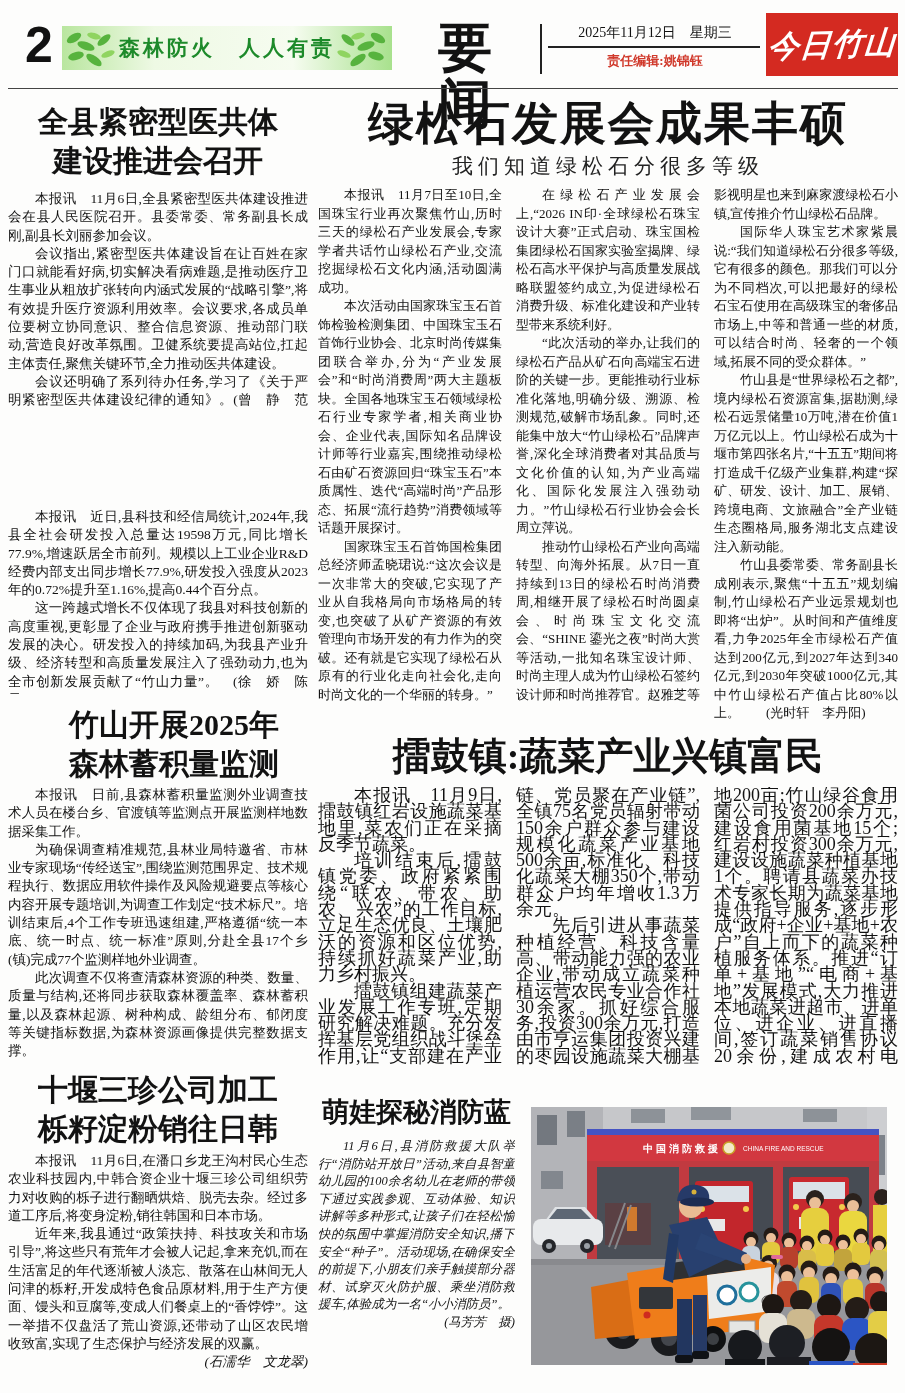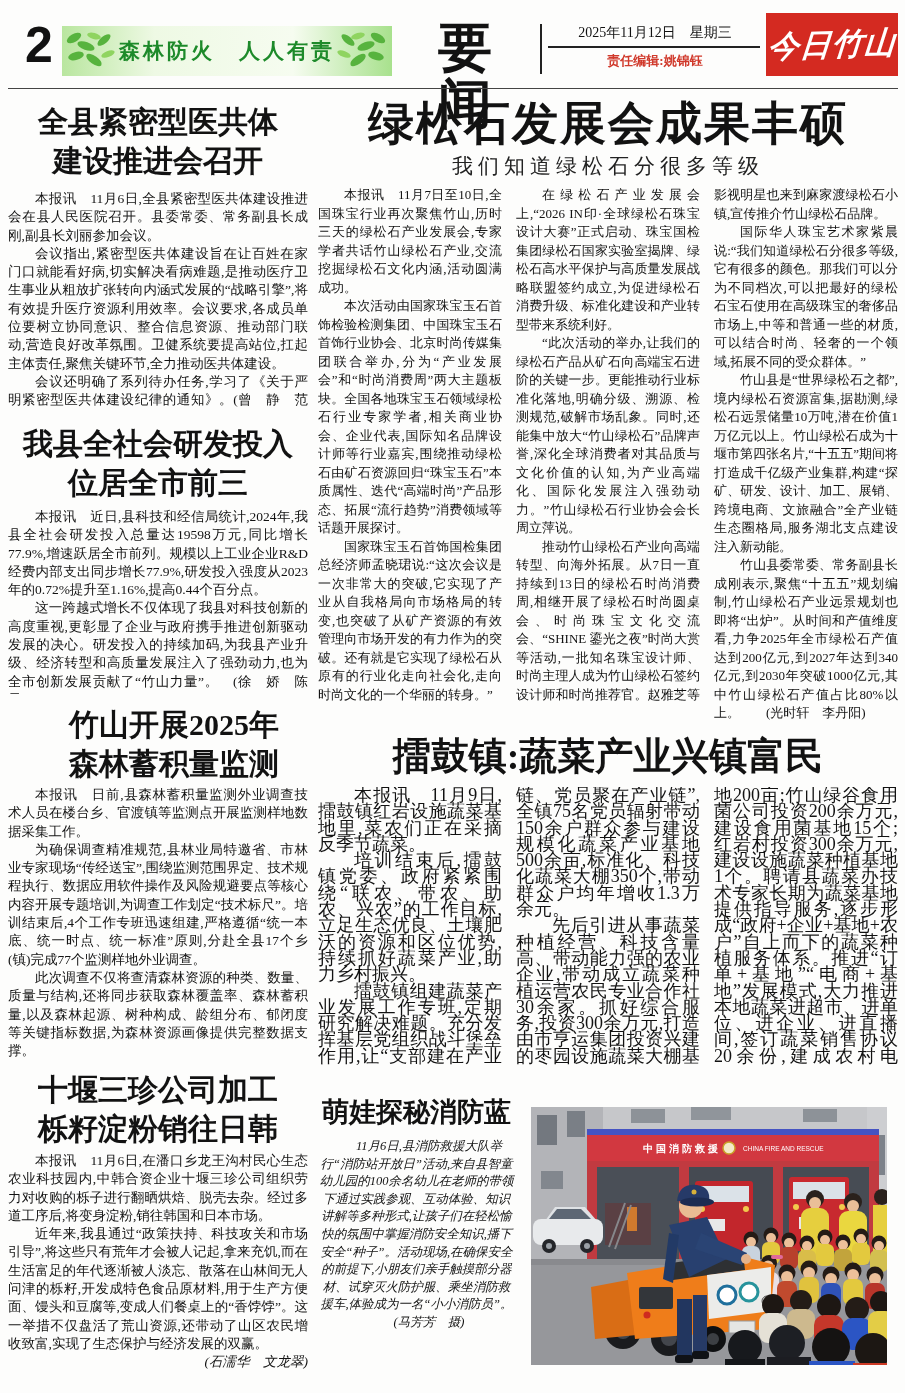--- a/index.html
+++ b/index.html
@@ -3,21 +3,21 @@
 <meta charset="utf-8">
 <style>
   html,body{margin:0;padding:0;background:#888;}
   .page{position:relative;width:905px;height:1393px;background:#fdfdfc;margin:0 auto;overflow:hidden;
         font-family:"Liberation Serif","DejaVu Serif",serif;color:#121212;}
   .abs{position:absolute;}
 
   
   .pagenum{left:16px;top:16px;width:46px;font-family:"Liberation Sans","DejaVu Sans",sans-serif;
            font-weight:900;font-size:50px;line-height:58px;text-align:center;}
-  .slogan-banner{left:62px;top:26px;width:330px;height:50px;
+  .slogan-banner{left:62px;top:26px;width:330px;height:44px;
       background:linear-gradient(90deg,#b9e69f,#eef9e4 28%,#f6fcf0 70%,#a8e18d);
       display:flex;align-items:center;justify-content:center;}
   .slogan-text{font-family:"Liberation Sans","DejaVu Sans",sans-serif;font-weight:900;
       font-size:21px;letter-spacing:3px;color:#1d8a2a;}
   .leaves{position:absolute;top:2px;width:58px;height:42px;}
   .leaves.l{left:2px;} .leaves.r{right:2px;}
   .section-title{left:398px;top:20px;width:136px;font-weight:900;font-size:54px;line-height:56px;
       text-align:center;letter-spacing:2px;}
   .hdr-vline{left:540px;top:24px;width:2px;height:50px;background:#222;}
   .hdr-hline{left:548px;top:46px;width:212px;height:2px;background:#222;}
@@ -43,21 +43,21 @@
   .main-cols p{margin:0;text-indent:2em;}
 
   .veg-headline{left:318px;top:731px;width:580px;text-align:center;font-weight:900;font-size:38px;line-height:50px;}
   .veg-cols{left:318px;top:787px;width:580px;height:292px;column-count:3;column-gap:14px;
       font-size:18px;line-height:16.3px;text-align:justify;overflow:hidden;}
   .veg-cols p{margin:0;text-indent:2em;}
 
   .fire-title{left:318px;top:1094px;width:197px;text-align:center;font-weight:900;font-size:27px;}
   .fire-body{left:318px;top:1138px;width:197px;height:232px;font-size:12.5px;line-height:17.6px;
       text-align:justify;font-style:italic;overflow:hidden;}
-  .fire-body p{margin:0;text-indent:2em;text-align:center;}
+  .fire-body p{margin:0;text-indent:2em;}
   .fire-credit{margin-top:4px;text-align:right;text-indent:0;}
 
   .photo-frame{left:531px;top:1107px;width:356px;height:258px;}
 </style>
 </head>
 <body>
 
 <div class="page">
 
   <div class="abs pagenum">2</div>
@@ -105,24 +105,20 @@
   <div class="abs ltitle" style="left:8px;top:102px;">
     <div>全县紧密型医共体</div>
     <div>建设推进会召开</div>
   </div>
   <div class="abs lbody" style="left:8px;top:190px;height:222px;">
     <p>本报讯　11月6日,全县紧密型医共体建设推进会在县人民医院召开。县委常委、常务副县长成刚,副县长刘丽参加会议。</p>
     <p>会议指出,紧密型医共体建设旨在让百姓在家门口就能看好病,切实解决看病难题,是推动医疗卫生事业从粗放扩张转向内涵式发展的“战略引擎”,将有效提升医疗资源利用效率。会议要求,各成员单位要树立协同意识、整合信息资源、推动部门联动,营造良好改革氛围。卫健系统要提高站位,扛起主体责任,聚焦关键环节,全力推动医共体建设。</p>
     <p>会议还明确了系列待办任务,学习了《关于严明紧密型医共体建设纪律的通知》。(曾　静　范学勇)</p>
   </div>
 
-  <div class="abs ltitle" style="left:8px;top:424px;">
-    <div>我县全社会研发投入</div>
-    <div>位居全市前三</div>
-  </div>
   <div class="abs lbody" style="left:8px;top:508px;height:186px;">
     <p>本报讯　近日,县科技和经信局统计,2024年,我县全社会研发投入总量达19598万元,同比增长77.9%,增速跃居全市前列。规模以上工业企业R&amp;D经费内部支出同步增长77.9%,研发投入强度从2023年的0.72%提升至1.16%,提高0.44个百分点。</p>
     <p>这一跨越式增长不仅体现了我县对科技创新的高度重视,更彰显了企业与政府携手推进创新驱动发展的决心。研发投入的持续加码,为我县产业升级、经济转型和高质量发展注入了强劲动力,也为全市创新发展贡献了“竹山力量”。　(徐　娇　陈　星)</p>
   </div>
 
   <div class="abs ltitle" style="left:24px;top:705px;">
     <div>竹山开展2025年</div>
     <div>森林蓄积量监测</div>
   </div>
   <div class="abs lbody" style="left:8px;top:786px;height:272px;">

